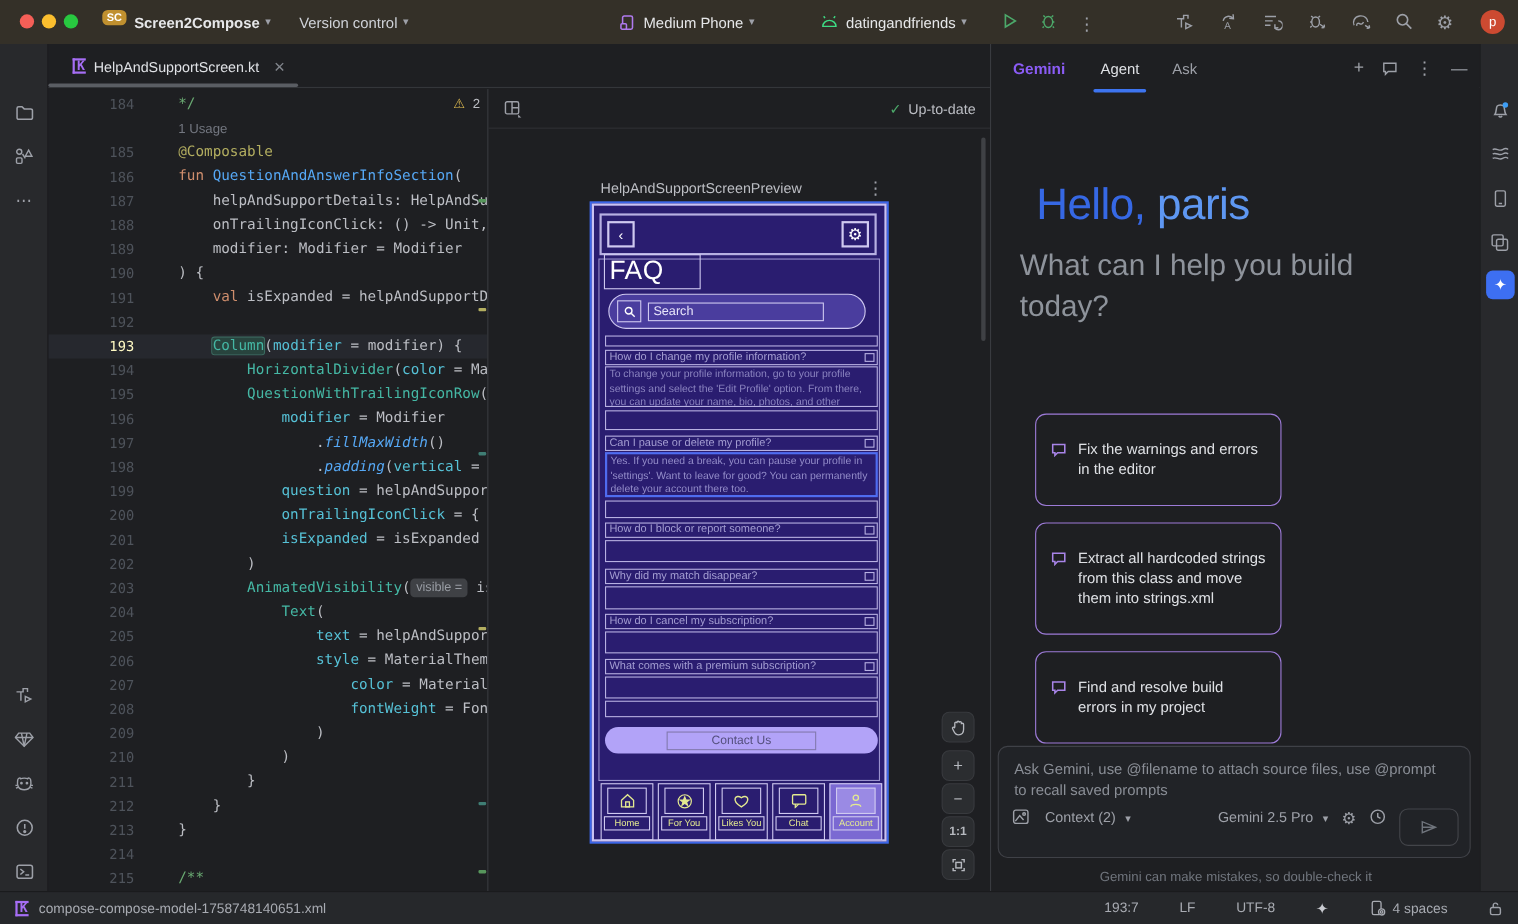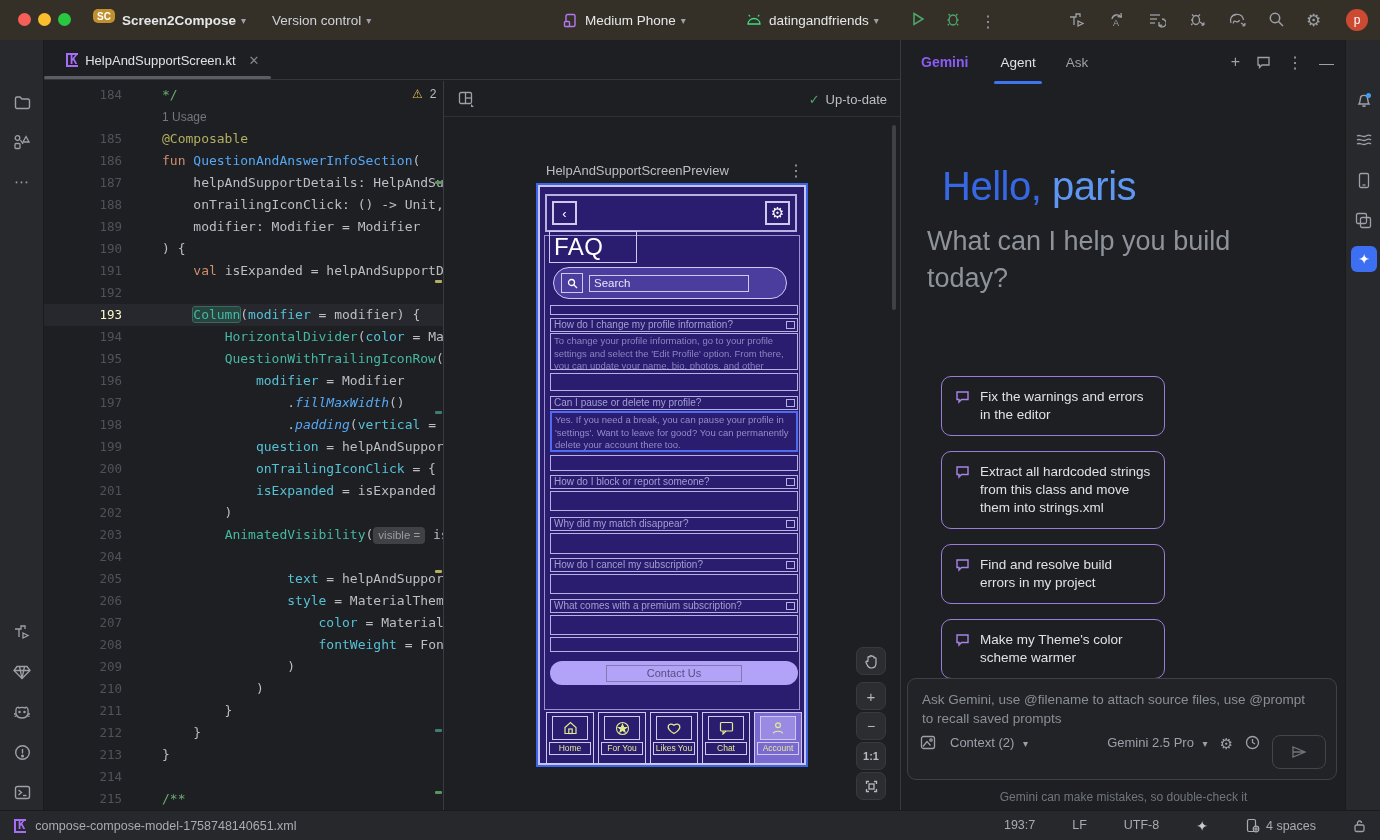--- a/index.html
+++ b/index.html
@@ -98,21 +98,21 @@
   #gm-header{position:absolute;left:0;top:0;width:445px;height:44px;display:flex;align-items:center}
   #gm-title{font-size:14px;font-weight:bold;color:#8b5cf6;margin-left:20px}
   .gm-tab{font-size:13.5px;color:#9da0a8;position:relative;height:44px;display:flex;align-items:center}
   .gm-tab.active{color:#dfe1e5}
   .gm-tab.active::after{content:"";position:absolute;left:-6px;right:-6px;bottom:0;height:3px;background:#3d74f0;border-radius:2px}
   #gm-hdr-icons{position:absolute;right:12px;top:0;height:44px;display:flex;align-items:center;gap:16px;color:#9da0a8}
   #gm-hello{position:absolute;left:41px;top:124px;font-size:40px;letter-spacing:-.5px}
   #gm-hello .h1{color:#3668e4}#gm-hello .h2{color:#5e97f2}
   #gm-sub{position:absolute;left:26px;top:183px;width:330px;font-size:27px;line-height:37px;color:#8e939b}
   #gm-chips{position:absolute;left:40px;top:336px;width:224px;display:flex;flex-direction:column;gap:15px}
-  .chip{border:1px solid #9d7bd8;border-radius:10px;padding:11px 13px;display:flex;gap:9px;align-items:flex-start}
+  .chip{border:1px solid #9d7bd8;border-radius:10px;padding:23px 13px;display:flex;gap:9px;align-items:flex-start}
   .chip .cicon{flex:0 0 16px;margin-top:2px;color:#a884e8}
   .chip .ctext{font-size:13.5px;line-height:18px;color:#dfe1e5}
   #gm-input{position:absolute;left:6px;top:638px;width:430px;height:102px;background:#212327;border:1px solid #3f4147;border-radius:9px}
   #gm-ph{position:absolute;left:14px;top:11px;width:390px;font-size:13.5px;line-height:19px;color:#8a8e96}
   #gm-input-row{position:absolute;left:12px;bottom:10px;width:406px;display:flex;align-items:flex-start;color:#9da0a8;font-size:13px}
   #gm-send{width:54px;height:34px;border:1px solid #43454a;border-radius:8px;display:flex;align-items:center;justify-content:center;color:#6f747c}
   #gm-disclaimer{position:absolute;left:0;top:750px;width:445px;text-align:center;font-size:12px;color:#70757d}
   
   #statusbar{position:absolute;left:0;top:810px;width:1380px;height:30px;background:#26282b;border-top:1px solid #1a1b1d;
              display:flex;align-items:center;font-size:12.5px;color:#a8abb2}
@@ -357,21 +357,21 @@
         <div class="crow"><span class="ln">194</span><span class="code"><span class="tok txt">        </span><span class="tok call">HorizontalDivider</span><span class="tok txt">(</span><span class="tok prm">color</span><span class="tok txt"> = MaterialTheme</span></span></div>
         <div class="crow"><span class="ln">195</span><span class="code"><span class="tok txt">        </span><span class="tok call">QuestionWithTrailingIconRow</span><span class="tok txt">(</span></span></div>
         <div class="crow"><span class="ln">196</span><span class="code"><span class="tok txt">            </span><span class="tok prm">modifier</span><span class="tok txt"> = Modifier</span></span></div>
         <div class="crow"><span class="ln">197</span><span class="code"><span class="tok txt">                .</span><span class="tok ext">fillMaxWidth</span><span class="tok txt">()</span></span></div>
         <div class="crow"><span class="ln">198</span><span class="code"><span class="tok txt">                .</span><span class="tok ext">padding</span><span class="tok txt">(</span><span class="tok prm">vertical</span><span class="tok txt"> = </span></span></div>
         <div class="crow"><span class="ln">199</span><span class="code"><span class="tok txt">            </span><span class="tok prm">question</span><span class="tok txt"> = helpAndSupportDetails</span></span></div>
         <div class="crow"><span class="ln">200</span><span class="code"><span class="tok txt">            </span><span class="tok prm">onTrailingIconClick</span><span class="tok txt"> = { onTrailingIconClick</span></span></div>
         <div class="crow"><span class="ln">201</span><span class="code"><span class="tok txt">            </span><span class="tok prm">isExpanded</span><span class="tok txt"> = isExpanded</span></span></div>
         <div class="crow"><span class="ln">202</span><span class="code"><span class="tok txt">        )</span></span></div>
         <div class="crow"><span class="ln">203</span><span class="code"><span class="tok txt">        </span><span class="tok call">AnimatedVisibility</span><span class="tok txt">(</span><span class="tok hint">visible =</span><span class="tok txt"> isExpanded</span></span></div>
-        <div class="crow"><span class="ln">204</span></div>
+        <div class="crow"><span class="ln">204</span><span class="code"><span class="tok txt">            </span><span class="tok call">Text</span><span class="tok txt">(</span></span></div>
         <div class="crow"><span class="ln">205</span><span class="code"><span class="tok txt">                </span><span class="tok prm">text</span><span class="tok txt"> = helpAndSupportDetails</span></span></div>
         <div class="crow"><span class="ln">206</span><span class="code"><span class="tok txt">                </span><span class="tok prm">style</span><span class="tok txt"> = MaterialTheme.</span></span></div>
         <div class="crow"><span class="ln">207</span><span class="code"><span class="tok txt">                    </span><span class="tok prm">color</span><span class="tok txt"> = MaterialTheme.</span></span></div>
         <div class="crow"><span class="ln">208</span><span class="code"><span class="tok txt">                    </span><span class="tok prm">fontWeight</span><span class="tok txt"> = FontWeight</span></span></div>
         <div class="crow"><span class="ln">209</span><span class="code"><span class="tok txt">                )</span></span></div>
         <div class="crow"><span class="ln">210</span><span class="code"><span class="tok txt">            )</span></span></div>
         <div class="crow"><span class="ln">211</span><span class="code"><span class="tok txt">        }</span></span></div>
         <div class="crow"><span class="ln">212</span><span class="code"><span class="tok txt">    }</span></span></div>
         <div class="crow"><span class="ln">213</span><span class="code"><span class="tok txt">}</span></span></div>
         <div class="crow"><span class="ln">214</span><span class="code"></span></div>

